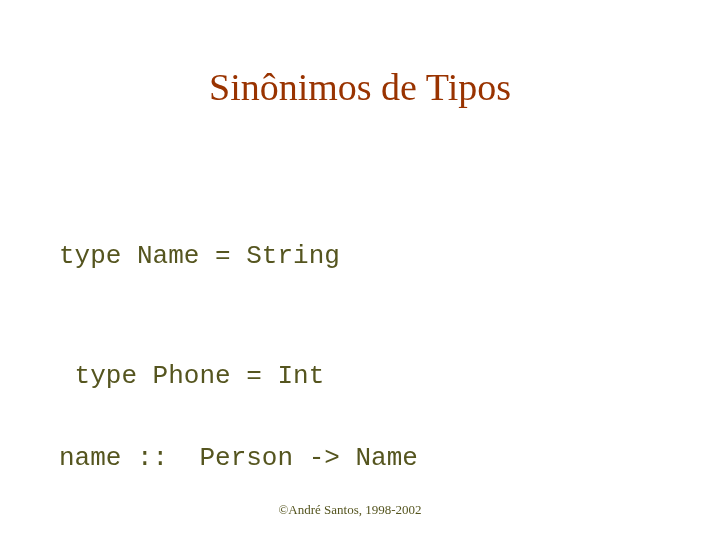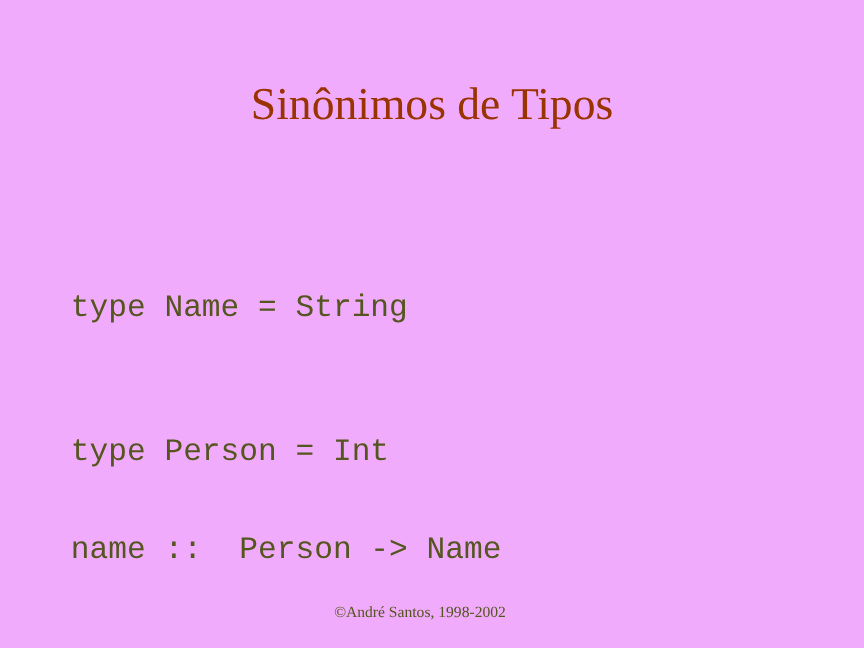--- a/index.html
+++ b/index.html
@@ -10,21 +10,21 @@
     width: 720px;
     height: 540px;
     background: #ffffcc;
     font-family: "Liberation Serif", serif;
     overflow: hidden;
   }
   .slide {
     position: relative;
     width: 720px;
     height: 540px;
-    background: #f0abfc;
+    background: #ffffff;
     box-sizing: border-box;
   }
   .slide-title {
     position: absolute;
     left: 0;
     top: 64px;
     width: 720px;
     text-align: center;
     font-family: "Liberation Serif", serif;
     font-size: 38px;
@@ -40,20 +40,21 @@
     top: 156px;
     font-family: "Liberation Mono", monospace;
     font-size: 26px;
     line-height: 40px;
     color: #55551f;
     white-space: pre;
   }
   .code-line {
     white-space: pre;
     height: 40px;
+    text-align: center;
   }
   .code-block.second {
     top: 358px;
   }
   .footer-credit {
     position: absolute;
     left: 0;
     top: 502px;
     width: 700px;
     text-align: center;
@@ -66,21 +67,21 @@
 </style>
 </head>
 <body>
 
 <div class="slide">
 
   <div class="slide-title">Sinônimos de Tipos</div>
 
   <div class="code-block first">
     <div class="code-line">type Name = String</div>
-    <div class="code-line">type Person = Int</div>
+    <div class="code-line">type Phone = Int</div>
     
   </div>
 
   <div class="code-block second">
     <div class="code-line">name ::  Person -&gt; Name</div>
     
   </div>
 
   <div class="footer-credit">©André Santos, 1998-2002</div>
 

